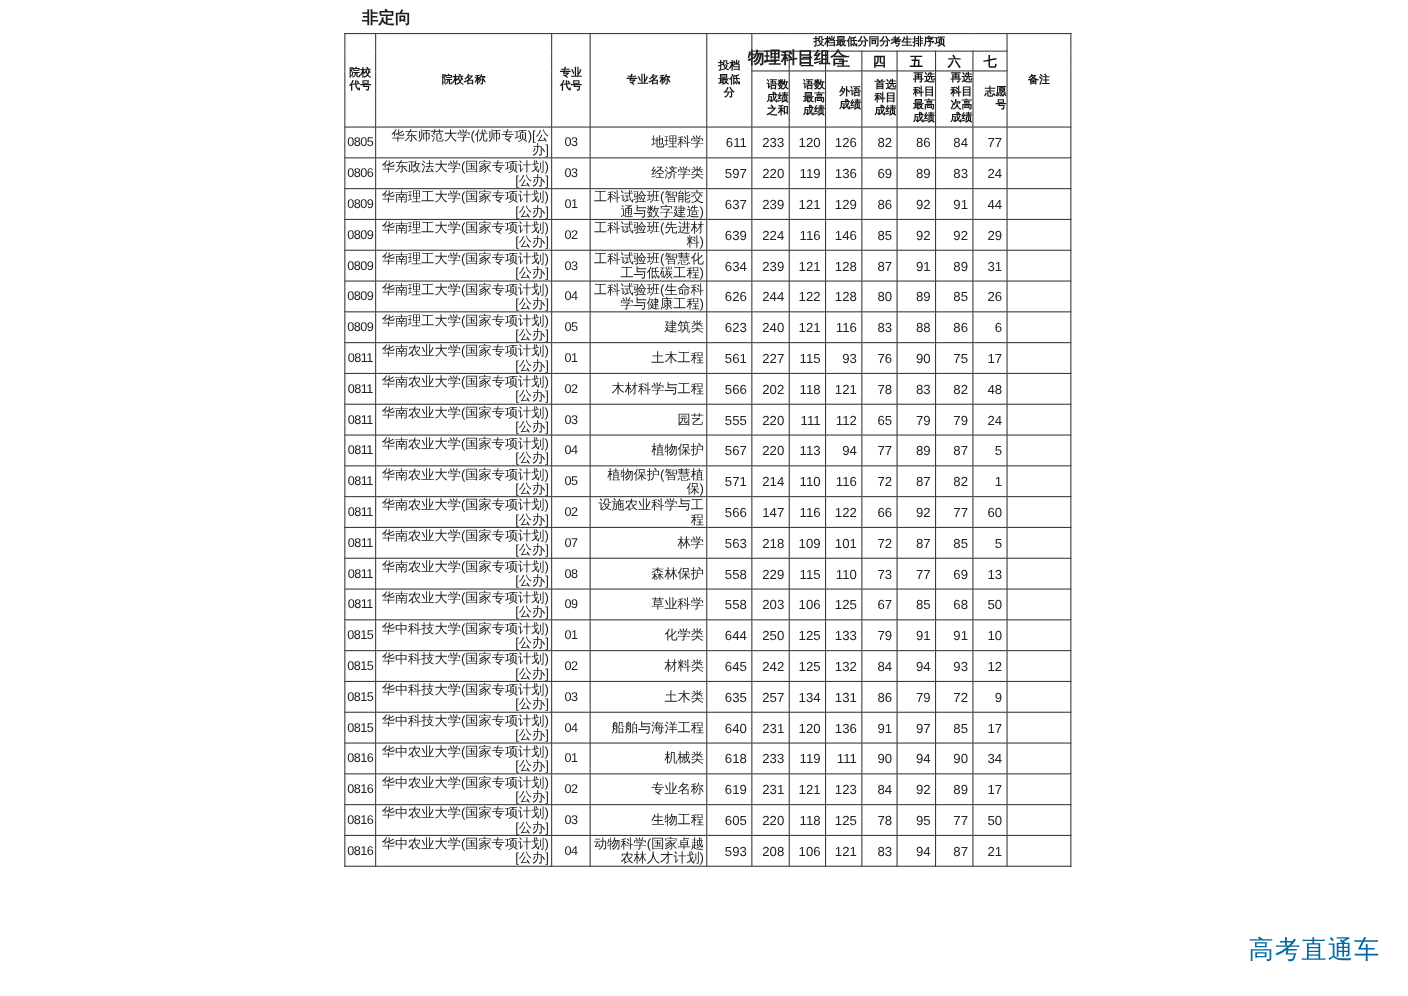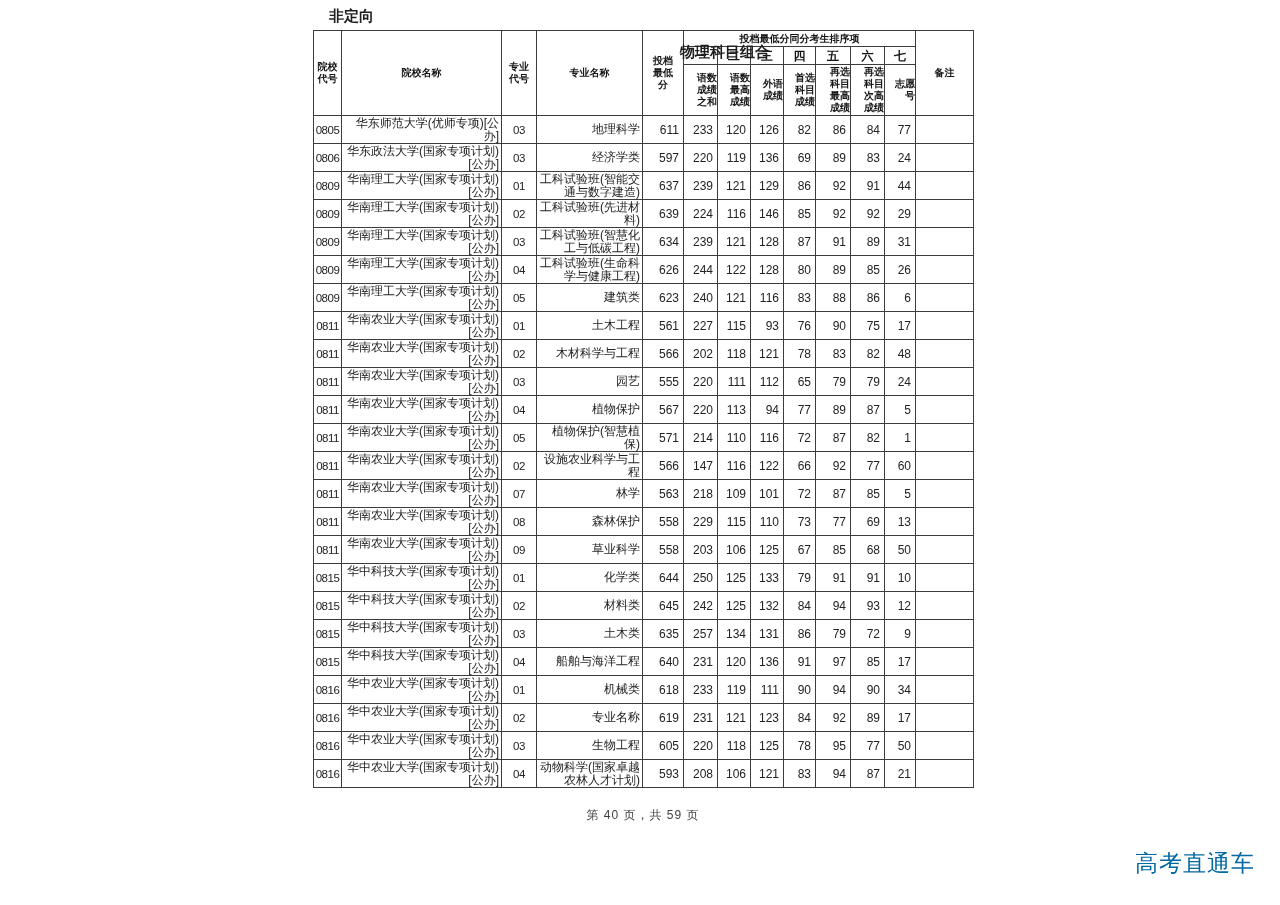--- a/index.html
+++ b/index.html
@@ -496,17 +496,16 @@
     <td class="num">121</td>
     <td class="num">83</td>
     <td class="num">94</td>
     <td class="num">87</td>
     <td class="num">21</td>
     <td class="remark"></td>
   </tr>
 </tbody>
     </table>
 
-    <div class="footer">第 40 页，共 59 页</div>
   </div>
 
   <div class="watermark">高考直通车</div>
 </div>
 
 </body></html>

